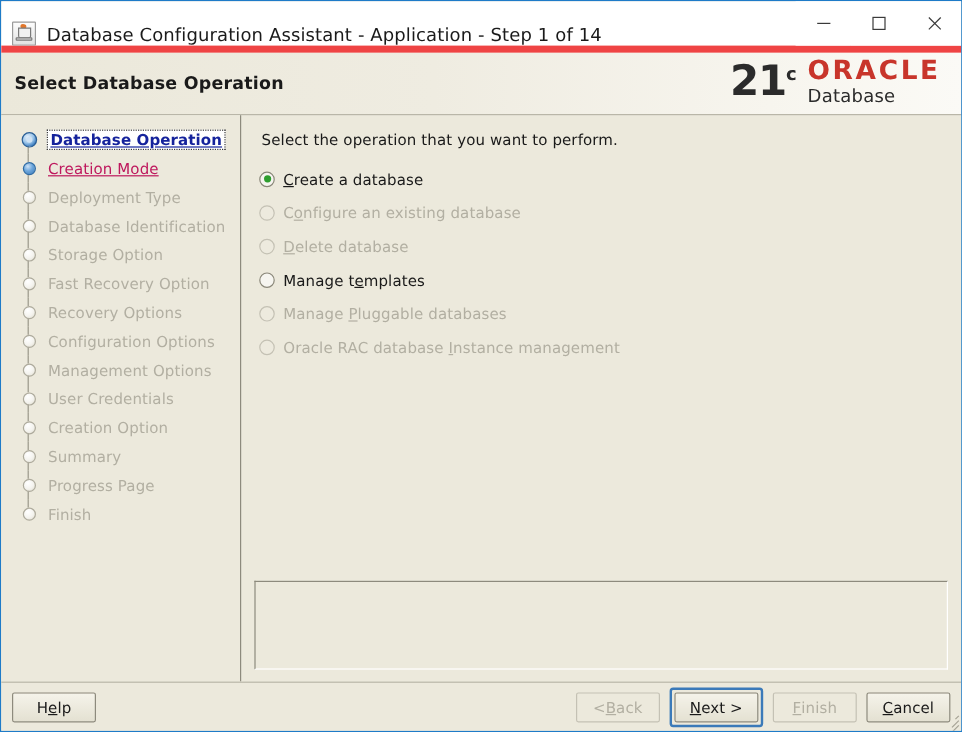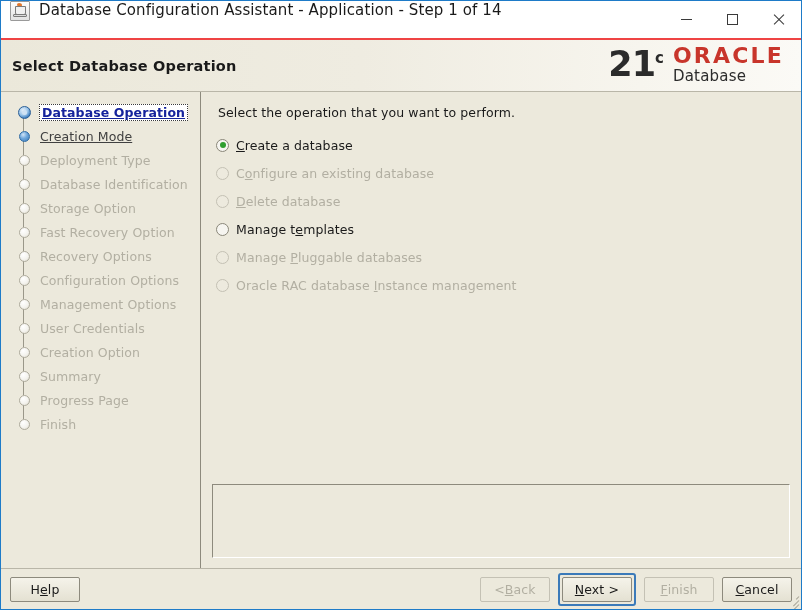--- a/index.html
+++ b/index.html
@@ -24,22 +24,22 @@
     display: flex;
     flex-direction: column;
   }
 
   
   .titlebar {
     height: 37px;
     min-height: 37px;
     background: #ffffff;
     display: flex;
-    align-items: flex-start;
-    border-bottom: 2px solid #ef4444;
+    align-items: flex-end;
+    border-bottom: 6px solid #ef4444;
   }
   .app-icon {
     width: 20px;
     height: 20px;
     margin-left: 9px;
     margin-right: 9px;
     flex: 0 0 auto;
     position: relative;
     border: 1px solid #9a9a9a;
     background: linear-gradient(#fdfdfd, #e2e2e2);
@@ -266,21 +266,21 @@
     color: #15239c;
     font-weight: bold;
     background: #ffffff;
     border: 1px dotted #3a3a3a;
     padding: 0 2px;
     margin-left: 5px;
     line-height: 15px;
     text-decoration: underline;
   }
   .step.done .step-label {
-    color: #404040;
+    color: #be185d;
     text-decoration: underline;
   }
 
   
   .main {
     flex: 1 1 auto;
     display: flex;
     flex-direction: column;
     padding: 0;
     min-width: 0;

